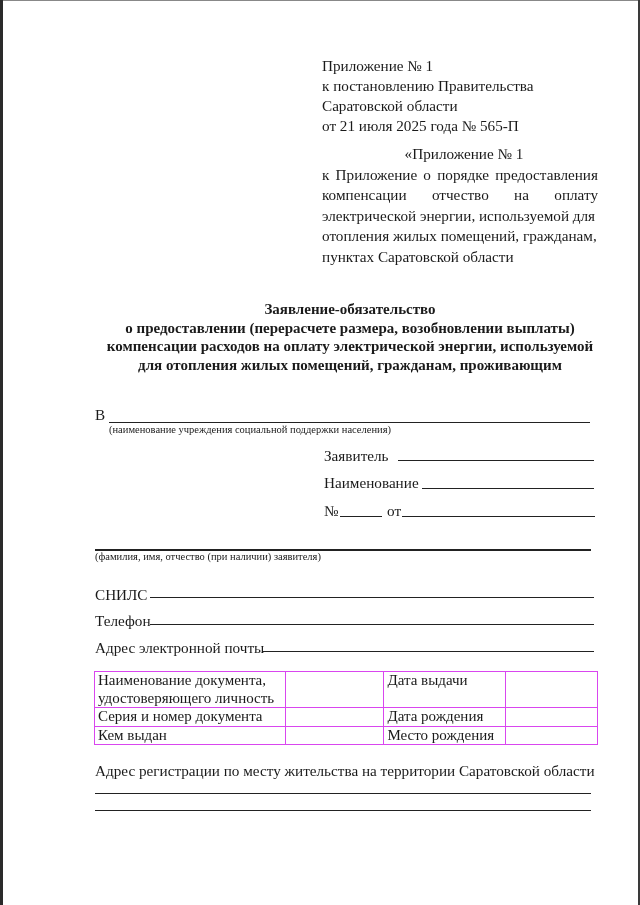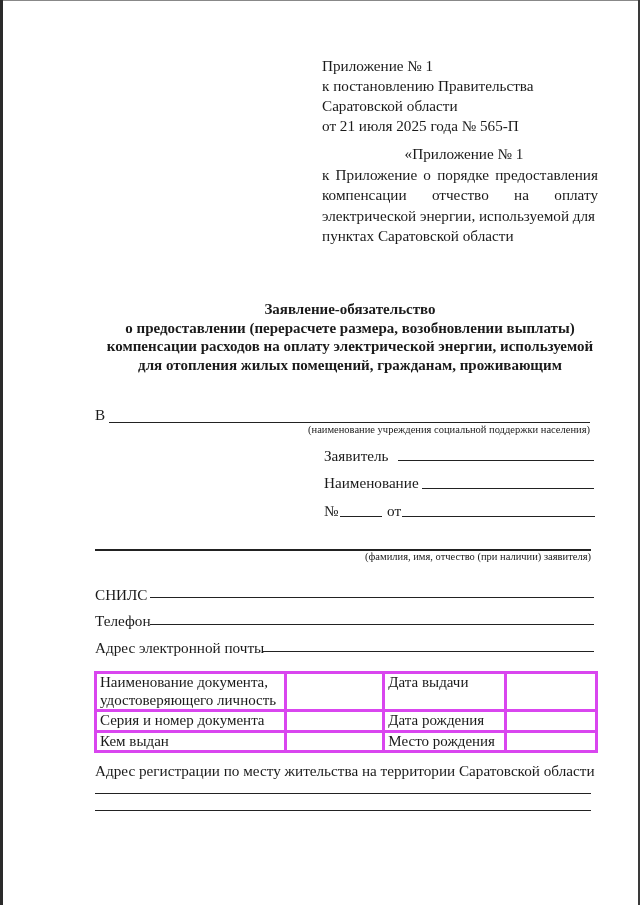--- a/index.html
+++ b/index.html
@@ -24,28 +24,28 @@
     .app2 { left: 322px; top: 144px; width: 276px; }
     .app2 .center { text-align: center; padding-left: 8px; }
     .app2 .just { display: flex; justify-content: space-between; }
     .app2 div { height: 20.5px; }
 
     
     .title { left: 60px; top: 300px; width: 580px; text-align: center; font-weight: bold; font-size: 15px; line-height: 18.6px; }
     .title div { white-space: nowrap; }
 
     .line { position: absolute; height: 1px; background: #222; }
-    .caption { position: absolute; font-size: 10.5px; text-align: right; white-space: nowrap; }
+    .caption { position: absolute; font-size: 10.5px; text-align: left; white-space: nowrap; }
 
     
     table.idtable {
       position: absolute; left: 94px; top: 671px; width: 504px;
       border-collapse: collapse; font-size: 15px; line-height: 17.5px;
     }
-    table.idtable td { border: 3px solid #d946ef; padding: 0 3px; vertical-align: top; }
+    table.idtable td { border: 1px solid #d946ef; padding: 0 3px; vertical-align: top; }
     table.idtable tr.r1 td { height: 35px; }
     table.idtable tr.r2 td, table.idtable tr.r3 td { height: 17px; margin-top: 28px; }
   </style>
 </head>
 <body>
 
 <div class="page-edge-top"></div>
 <div class="page-edge-left"></div>
 <div class="page-edge-right"></div>
 
@@ -65,20 +65,21 @@
     <span>порядке</span>
     <span>предоставления</span>
   </div>
   <div class="just">
     <span>компенсации</span>
     <span>отчество</span>
     <span>на</span>
     <span>оплату</span>
   </div>
   <div>электрической энергии, используемой для</div>
+  <div>отопления жилых помещений, гражданам,</div>
   <div>пунктах Саратовской области</div>
 </div>
 
 <div class="abs title">
   <div>Заявление-обязательство</div>
   <div>о предоставлении (перерасчете размера, возобновлении выплаты)</div>
   <div>компенсации расходов на оплату электрической энергии, используемой</div>
   <div>для отопления жилых помещений, гражданам, проживающим</div>
 </div>
 

